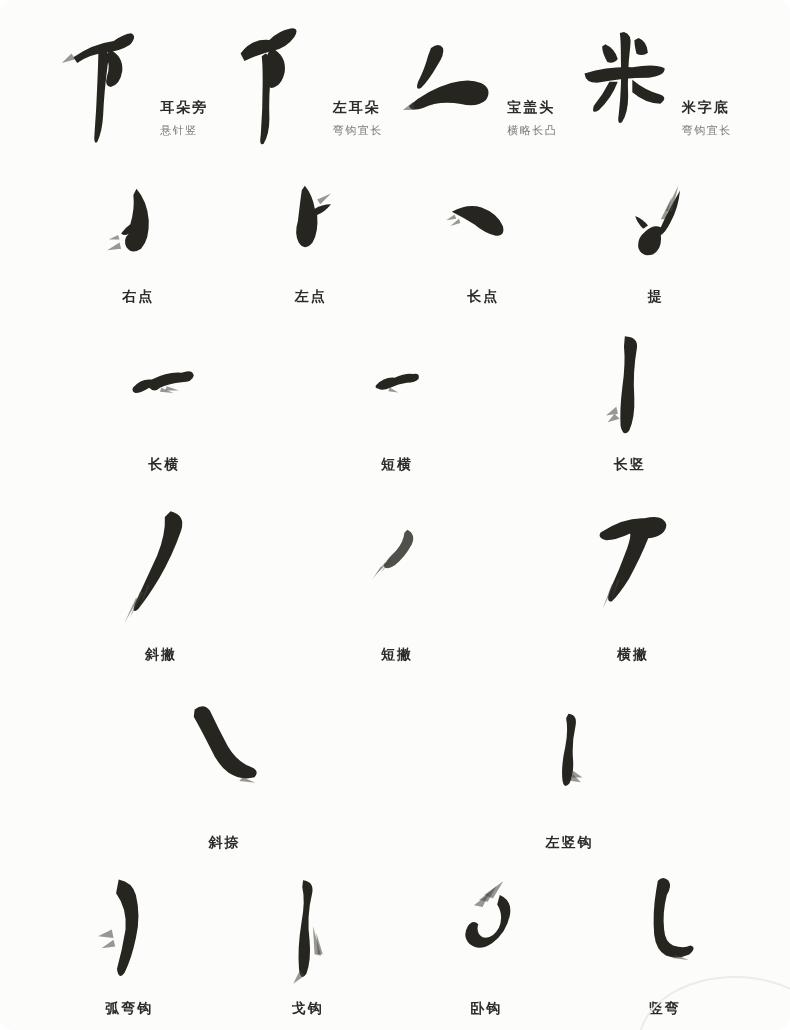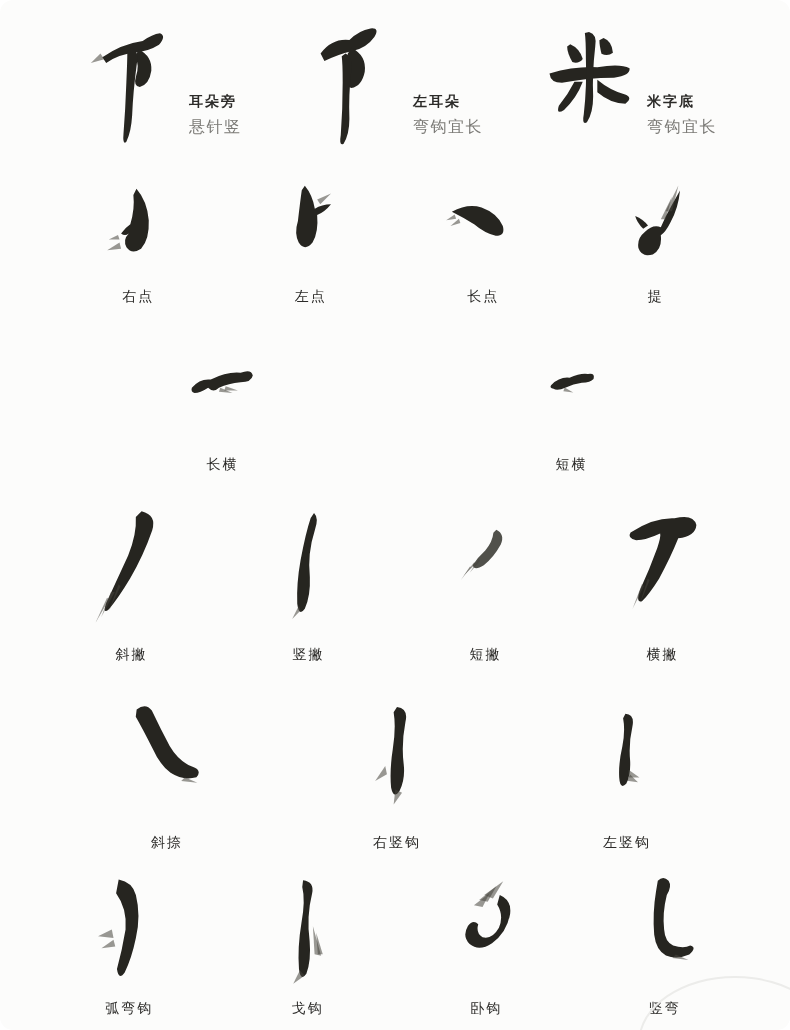--- a/index.html
+++ b/index.html
@@ -17,25 +17,25 @@
   svg.glyph{display:block;}
   .ink{fill:#262520;}
   .ink2{fill:#33322c;opacity:.85;}
   .streak{fill:#45443d;opacity:.55;}
   
   .row-radicals{height:168px;}
   .radical-cell{flex-direction:row;align-items:flex-end;justify-content:center;}
   .radical-cell svg{margin-bottom:10px;}
   .rlabels{margin:0 0 30px 6px;min-width:58px;}
   .rlabel-main{font-size:14px;font-weight:700;color:#2c2b29;letter-spacing:2px;white-space:nowrap;}
-  .rlabel-sub{font-size:16px;color:#7b7a76;letter-spacing:1.5px;margin-top:6px;white-space:nowrap;}
+  .rlabel-sub{font-size:11px;color:#7b7a76;letter-spacing:1.5px;margin-top:6px;white-space:nowrap;}
   
   .row-2{height:150px;} .row-3{height:168px;gap:8px;} .row-4{height:190px;gap:18px;} .row-5{height:188px;} .row-6{height:166px;gap:24px;}
   .glyph-box{flex:1;display:flex;align-items:center;justify-content:center;width:100%;}
-  .slabel{font-size:14px;font-weight:400;color:#2c2b29;letter-spacing:2px;margin-bottom:12px;white-space:nowrap;}
+  .slabel{font-size:14px;font-weight:700;color:#2c2b29;letter-spacing:2px;margin-bottom:12px;white-space:nowrap;}
   .corner-arc{
     position:absolute;right:-42px;bottom:-80px;
     width:190px;height:130px;border-radius:50%;
     border:2px solid #ececea;background:transparent;
   }
 </style>
 </head>
 <body>
 
 <div class="canvas">
@@ -60,20 +60,31 @@
         <path class="ink" d="M10 30 Q22 14 40 16 Q50 6 62 4 Q72 3 66 13 Q58 24 45 27 Q28 31 14 38 Z"></path>
         <path class="ink" d="M42 24 Q58 32 56 49 Q53 64 42 66 Q36 65 40 54 Q44 41 38 31 Z"></path>
         <path class="ink" d="M36 30 Q44 33 42 47 Q39 75 40 98 Q40 114 34 124 Q29 127 31 115 Q33 88 33 60 Q33 40 32 33 Z"></path>
       </svg>
       <div class="rlabels">
         <div class="rlabel-main">左耳朵</div>
         <div class="rlabel-sub">弯钩宜长</div>
       </div>
     </div>
 
+    <div class="cell radical-cell">
+      <svg class="glyph" width="100" height="142" viewBox="0 0 100 130">
+        <path class="ink" d="M30 26 Q38 20 42 26 Q44 32 36 44 Q28 58 20 66 Q14 69 17 60 Q24 46 27 34 Z"></path>
+        <path class="ink" d="M8 84 Q26 68 50 61 Q68 56 80 61 Q92 67 85 78 Q76 86 60 82 Q38 78 22 86 Q10 90 8 84 Z"></path>
+        <path class="streak" d="M12 80 L2 88 L14 88 Z"></path>
+      </svg>
+      <div class="rlabels">
+        <div class="rlabel-main">宝盖头</div>
+        <div class="rlabel-sub">横略长凸</div>
+      </div>
+    </div>
 
     <div class="cell radical-cell">
       <svg class="glyph" width="104" height="142" viewBox="0 0 100 130">
         <path class="ink" d="M32 24 Q41 28 44 38 Q40 43 34 41 Q29 32 29 26 Z"></path>
         <path class="ink" d="M64 18 Q72 21 73 32 Q68 36 62 33 Q60 25 60 20 Z"></path>
         <path class="ink" d="M12 52 Q36 45 58 46 Q80 42 89 47 Q90 54 74 56 Q48 56 24 61 Q13 61 12 52 Z"></path>
         <path class="ink" d="M50 12 Q58 14 56 26 Q53 52 54 74 Q54 90 48 99 Q43 102 45 91 Q48 64 47 38 Q47 20 46 13 Z"></path>
         <path class="ink" d="M44 60 Q38 76 26 87 Q18 92 21 83 Q30 72 36 60 Z"></path>
         <path class="ink" d="M58 58 Q70 68 84 72 Q93 75 85 81 Q71 81 58 70 Z"></path>
       </svg>
@@ -140,45 +151,46 @@
     </div>
     <div class="cell">
       <div class="glyph-box">
         <svg class="glyph" width="104" height="80" viewBox="0 0 100 130">
           <path class="ink" d="M16 62 Q30 48 46 50 Q64 42 76 44 Q88 42 85 52 Q80 58 66 58 Q52 60 40 66 Q26 72 20 68 Q13 66 16 62 Z"></path>
           <path class="streak" d="M38 66 L52 74 L36 72 Z"></path>
         </svg>
       </div>
       <div class="slabel">短横</div>
     </div>
+    <div class="cell">
+      <div class="glyph-box">
+        <svg class="glyph" width="86" height="126" viewBox="0 0 100 130">
+          <path class="ink" d="M44 6 Q60 7 58 20 Q53 48 55 78 Q56 100 49 116 Q42 124 39 110 Q38 90 41 66 Q45 38 43 18 Z"></path>
+          <path class="streak" d="M34 88 L22 98 L36 96 Z"></path>
+          <path class="streak" d="M32 96 L24 106 L38 102 Z"></path>
+        </svg>
+      </div>
+      <div class="slabel">长竖</div>
+    </div>
   </div>
 
   <div class="row row-4">
     <div class="cell">
       <div class="glyph-box">
         <svg class="glyph" width="96" height="132" viewBox="0 0 100 130">
           <path class="ink" d="M60 8 Q76 12 71 28 Q62 54 48 78 Q36 98 26 110 Q19 116 23 104 Q34 80 46 54 Q55 32 54 14 Z"></path>
           <path class="streak" d="M32 92 L18 118 L28 92 Z"></path>
           <path class="streak" d="M38 86 L26 112 L36 84 Z"></path>
           <path class="streak" d="M26 100 L12 124 L24 98 Z"></path>
         </svg>
       </div>
       <div class="slabel">斜撇</div>
     </div>
     <div class="cell">
       <div class="glyph-box">
-        <svg class="glyph" width="84" height="138" viewBox="0 0 100 130">
-          <path class="ink" d="M56 2 Q62 8 57 22 Q48 50 51 78 Q52 100 45 116 Q38 126 36 110 Q35 86 40 58 Q46 26 52 8 Z"></path>
-          <path class="streak" d="M38 112 L30 128 L40 118 Z"></path>
-        </svg>
-      </div>
-      <div class="slabel">竖撇</div>
-    </div>
-    <div class="cell">
-      <div class="glyph-box">
         <svg class="glyph" width="92" height="96" viewBox="0 0 100 130">
           <path class="ink2" d="M64 16 Q76 22 70 36 Q60 54 47 64 Q34 72 32 64 Q38 54 49 44 Q59 32 60 20 Z"></path>
           <path class="streak" d="M36 62 L20 78 L34 60 Z"></path>
           <path class="streak" d="M42 58 L28 74 L40 56 Z"></path>
           <path class="streak" d="M30 66 L16 84 L28 66 Z"></path>
         </svg>
       </div>
       <div class="slabel">短撇</div>
     </div>
     <div class="cell">
@@ -198,30 +210,20 @@
       <div class="glyph-box">
         <svg class="glyph" width="116" height="116" viewBox="0 0 100 130">
           <path class="ink" d="M16 14 Q26 6 33 15 Q43 36 53 55 Q63 72 78 78 Q90 82 83 90 Q68 94 54 85 Q42 76 34 58 Q23 36 15 22 Z"></path>
           <path class="streak" d="M70 90 L84 96 L66 94 Z"></path>
         </svg>
       </div>
       <div class="slabel">斜捺</div>
     </div>
     <div class="cell">
       <div class="glyph-box">
-        <svg class="glyph" width="84" height="124" viewBox="0 0 100 130">
-          <path class="ink" d="M50 8 Q64 10 60 26 Q55 52 58 76 Q60 94 53 108 Q46 118 43 104 Q41 84 45 58 Q49 32 46 14 Z"></path>
-          <path class="streak" d="M36 78 L24 96 L38 88 Z"></path>
-          <path class="streak" d="M48 106 L46 124 L56 110 Z"></path>
-        </svg>
-      </div>
-      <div class="slabel">右竖钩</div>
-    </div>
-    <div class="cell">
-      <div class="glyph-box">
         <svg class="glyph" width="78" height="118" viewBox="0 0 100 130">
           <path class="ink" d="M48 12 Q60 13 57 28 Q52 50 54 72 Q55 90 49 102 Q41 110 40 94 Q39 76 44 54 Q48 34 45 18 Z"></path>
           <path class="streak" d="M52 84 L66 94 L52 94 Z"></path>
           <path class="streak" d="M54 90 L64 100 L50 98 Z"></path>
         </svg>
       </div>
       <div class="slabel">左竖钩</div>
     </div>
   </div>
 

